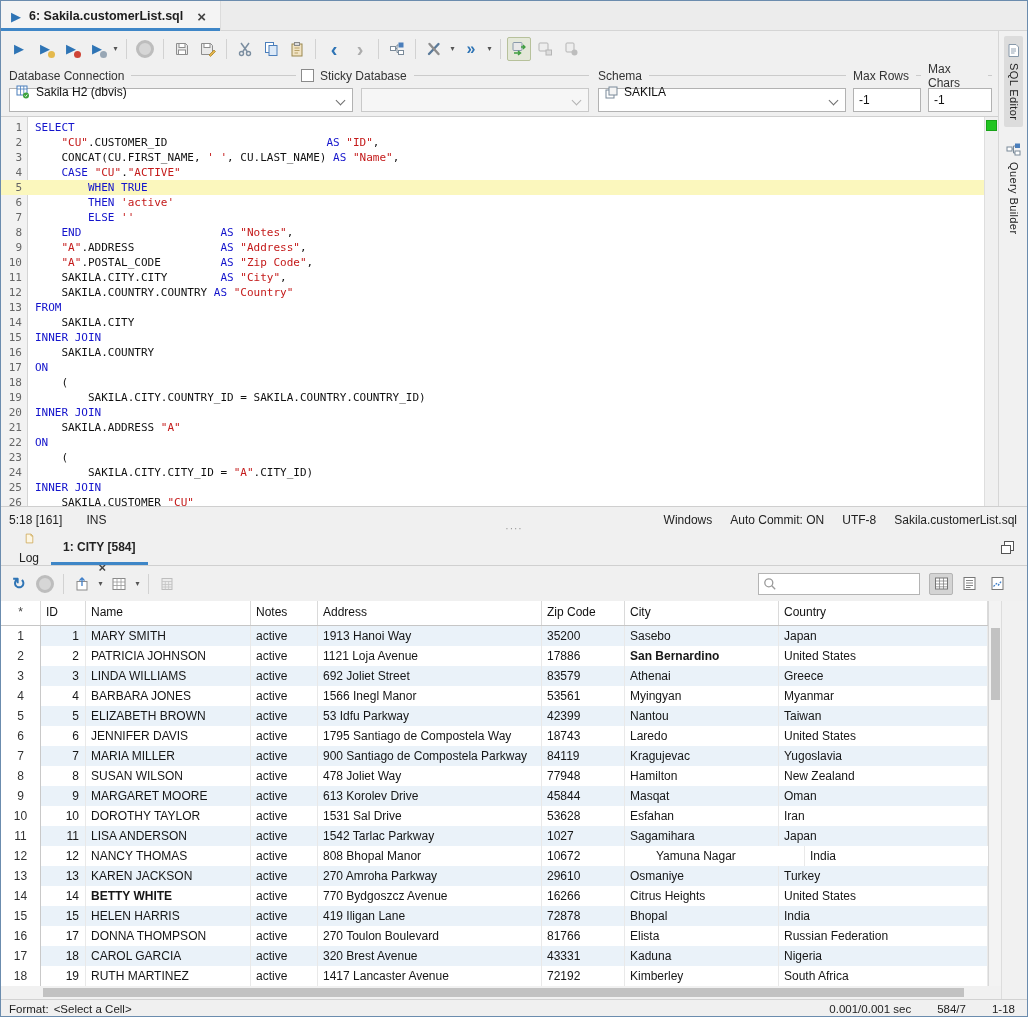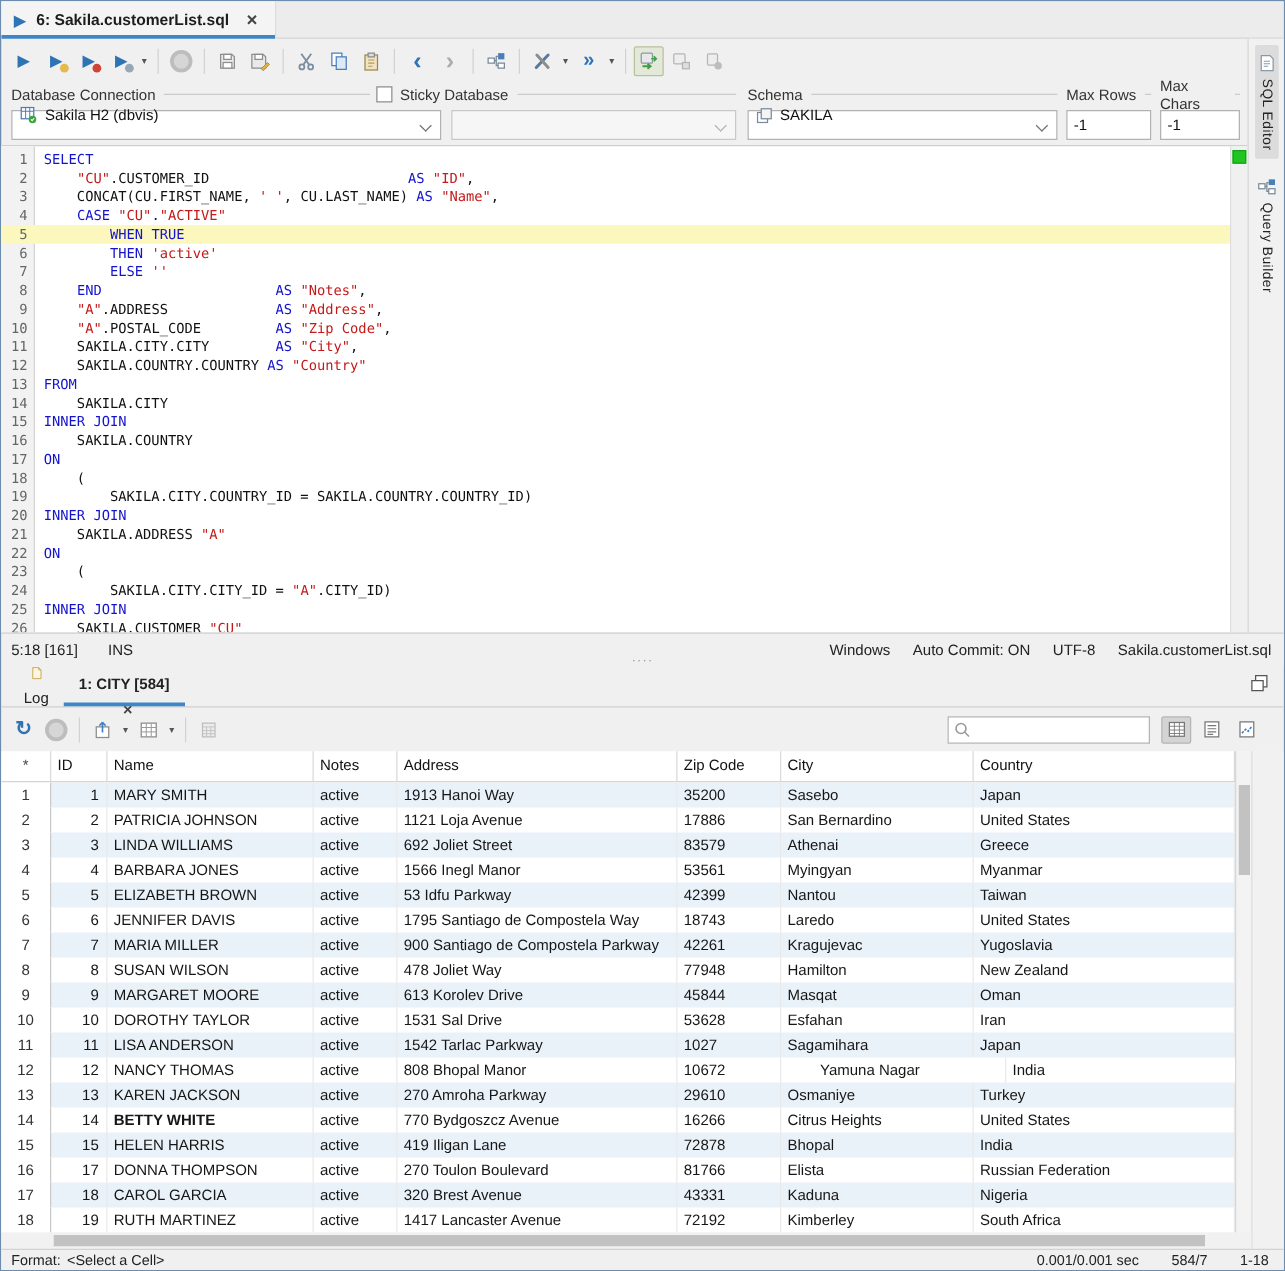--- a/index.html
+++ b/index.html
@@ -456,21 +456,21 @@
           <div class="dcell" style="width: 154px;">Sasebo</div>
           <div class="dcell" style="width: 209px;">Japan</div>
         </div>
         <div class="trow">
           <div class="rnum">2</div>
           <div class="dcell num" style="width: 45px;">2</div>
           <div class="dcell" style="width: 165px;">PATRICIA JOHNSON</div>
           <div class="dcell" style="width: 67px;">active</div>
           <div class="dcell" style="width: 224px;">1121 Loja Avenue</div>
           <div class="dcell" style="width: 83px;">17886</div>
-          <div class="dcell" style="width: 154px;">San Bernardino</div>
+          <div class="dcell" style="width: 154px; font-weight: bold;">San Bernardino</div>
           <div class="dcell" style="width: 209px;">United States</div>
         </div>
         <div class="trow band">
           <div class="rnum">3</div>
           <div class="dcell num" style="width: 45px;">3</div>
           <div class="dcell" style="width: 165px;">LINDA WILLIAMS</div>
           <div class="dcell" style="width: 67px;">active</div>
           <div class="dcell" style="width: 224px;">692 Joliet Street</div>
           <div class="dcell" style="width: 83px;">83579</div>
           <div class="dcell" style="width: 154px;">Athenai</div>
@@ -505,21 +505,21 @@
           <div class="dcell" style="width: 83px;">18743</div>
           <div class="dcell" style="width: 154px;">Laredo</div>
           <div class="dcell" style="width: 209px;">United States</div>
         </div>
         <div class="trow band">
           <div class="rnum">7</div>
           <div class="dcell num" style="width: 45px;">7</div>
           <div class="dcell" style="width: 165px;">MARIA MILLER</div>
           <div class="dcell" style="width: 67px;">active</div>
           <div class="dcell" style="width: 224px;">900 Santiago de Compostela Parkway</div>
-          <div class="dcell" style="width: 83px;">42261</div>
+          <div class="dcell" style="width: 83px;">84119</div>
           <div class="dcell" style="width: 154px;">Kragujevac</div>
           <div class="dcell" style="width: 209px;">Yugoslavia</div>
         </div>
         <div class="trow">
           <div class="rnum">8</div>
           <div class="dcell num" style="width: 45px;">8</div>
           <div class="dcell" style="width: 165px;">SUSAN WILSON</div>
           <div class="dcell" style="width: 67px;">active</div>
           <div class="dcell" style="width: 224px;">478 Joliet Way</div>
           <div class="dcell" style="width: 83px;">77948</div>

